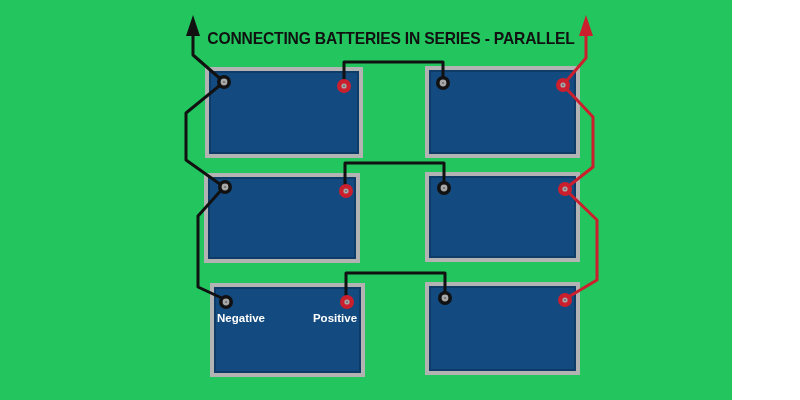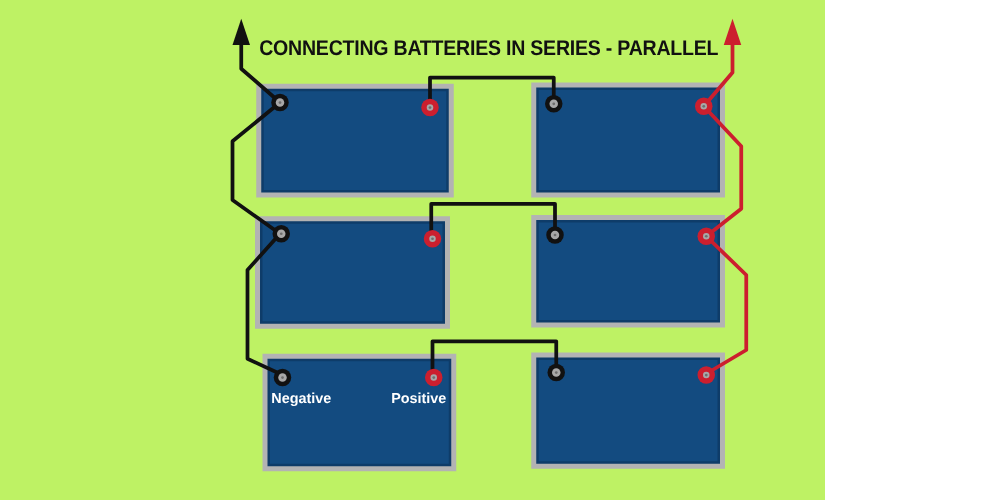--- a/index.html
+++ b/index.html
@@ -3,23 +3,23 @@
 <meta charset="utf-8">
 <style>
   html, body {
     margin: 0;
     padding: 0;
     background: #ffffff;
     font-family: "Liberation Sans", sans-serif;
   }
   .canvas {
     position: relative;
-    width: 660px;
+    width: 732px;
     height: 400px;
-    background: #bef264;
+    background: #22c55e;
     overflow: hidden;
   }
   .title {
     position: absolute;
     top: 29px;
     left: 391px;
     transform: translateX(-50%) scaleX(0.92);
     margin: 0;
     font-size: 17px;
     font-weight: 700;

